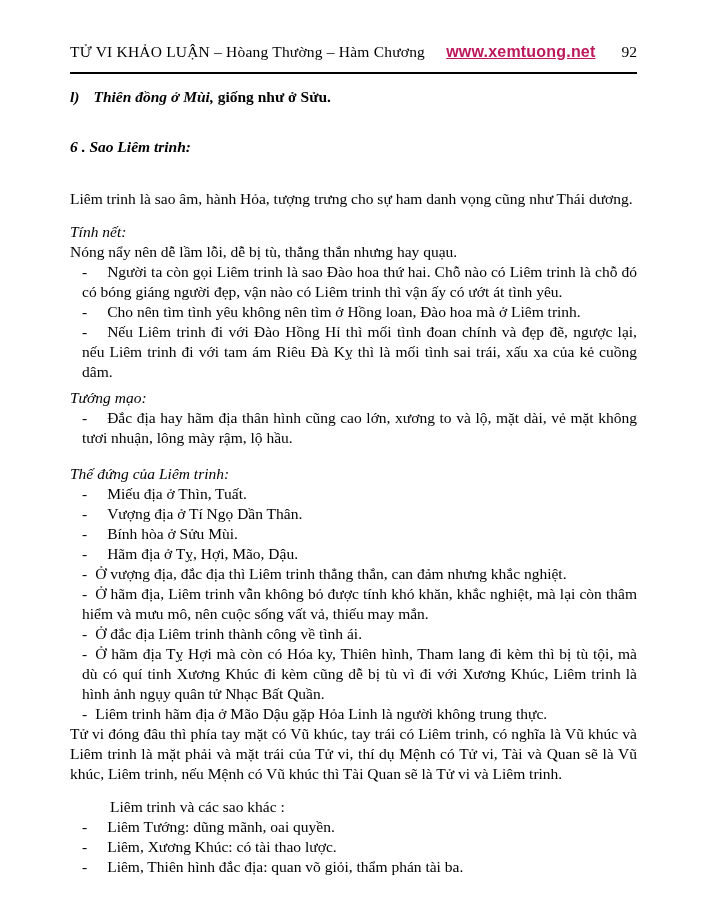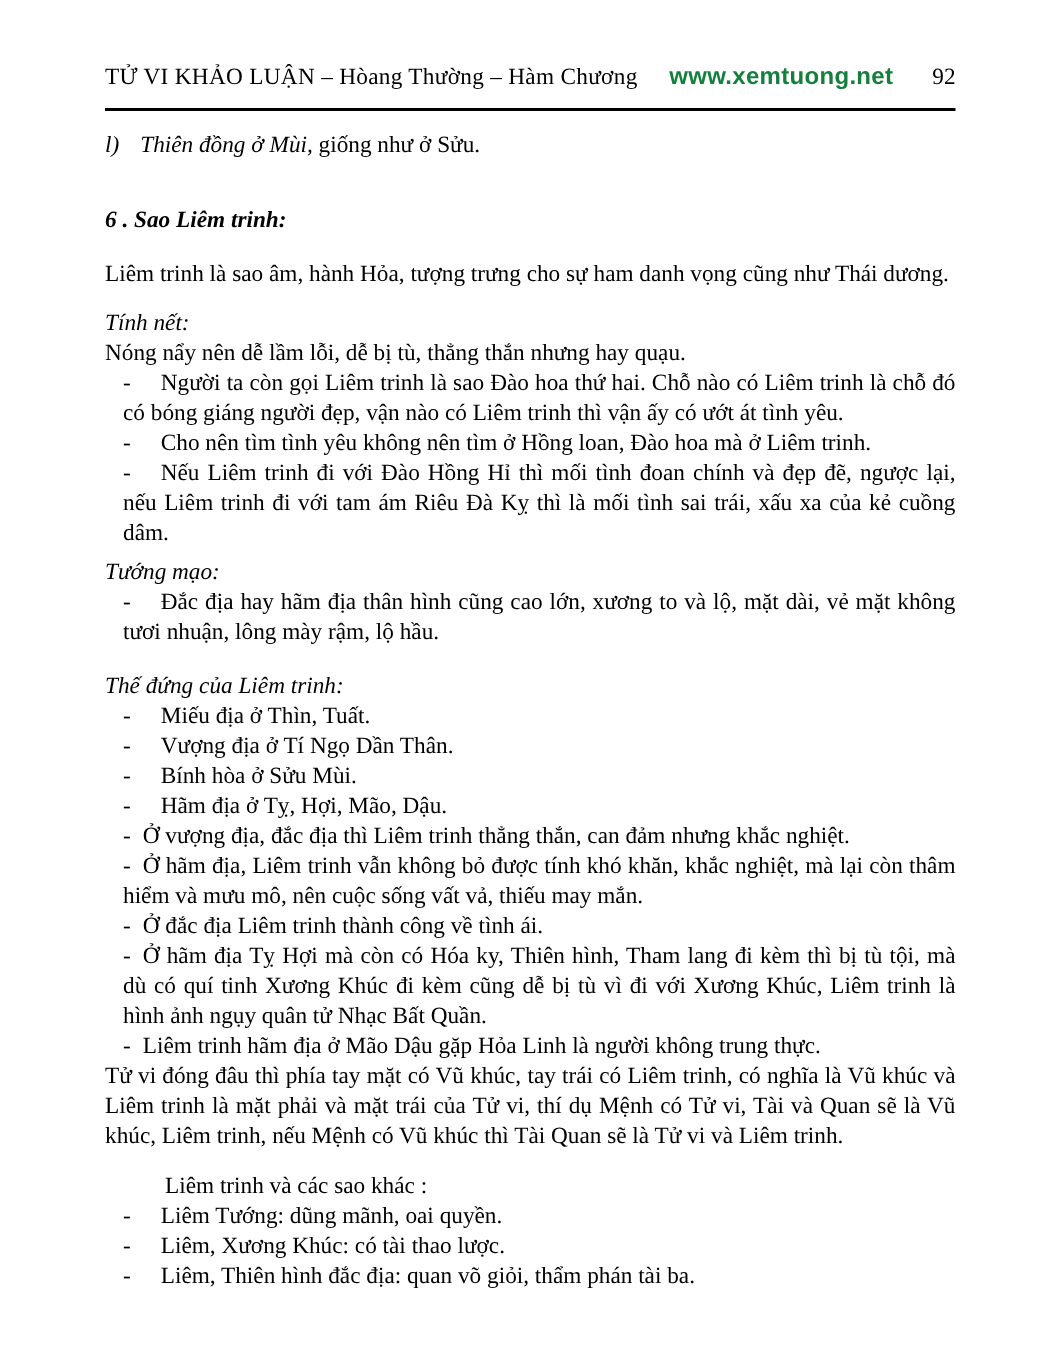--- a/index.html
+++ b/index.html
@@ -22,38 +22,39 @@
   .hdr {
     display: flex;
     align-items: baseline;
     white-space: nowrap;
   }
   .hdr-title { flex: 1; letter-spacing: 0.2px; }
   .hdr-link {
     font-family: "Liberation Sans", "DejaVu Sans", sans-serif;
     font-weight: bold;
     font-size: 16px;
-    color: #15803d;
+    color: #be185d;
+    text-decoration: underline;
     cursor: pointer;
     letter-spacing: 0.2px;
   }
   .hdr-pagenum { margin-left: 26px; }
   .rule {
     border: none;
     border-top: 2px solid #000000;
     margin: 10px 0 0 0;
   }
   
   p { margin: 0; }
   .it { font-style: italic; }
   .jp { text-align: justify; }
-  .intro-line { margin-top: 13px; }
+  .intro-line { margin-top: 13px; font-weight: bold; }
   .intro-marker { font-style: italic; margin-right: 14px; }
   .section-head { margin-top: 30px; font-weight: bold; }
-  .section-desc { margin-top: 16px; }
+  .section-desc { margin-top: 32px; }
   .h-tinhnet  { margin-top: 13px; }
   .h-tuongmao { margin-top: 6px; }
   .h-thedung  { margin-top: 16px; }
   .h-tamhop   { margin-top: 25px; }
   .other-lead { margin-top: 13px; margin-left: 40px; }
   .bullet { text-align: justify; margin-left: 12px; }
   .dash { display: inline; }
   .dash.lg { margin-right: 20px; }
   .dash.sm { margin-right: 8px; }
 </style>

